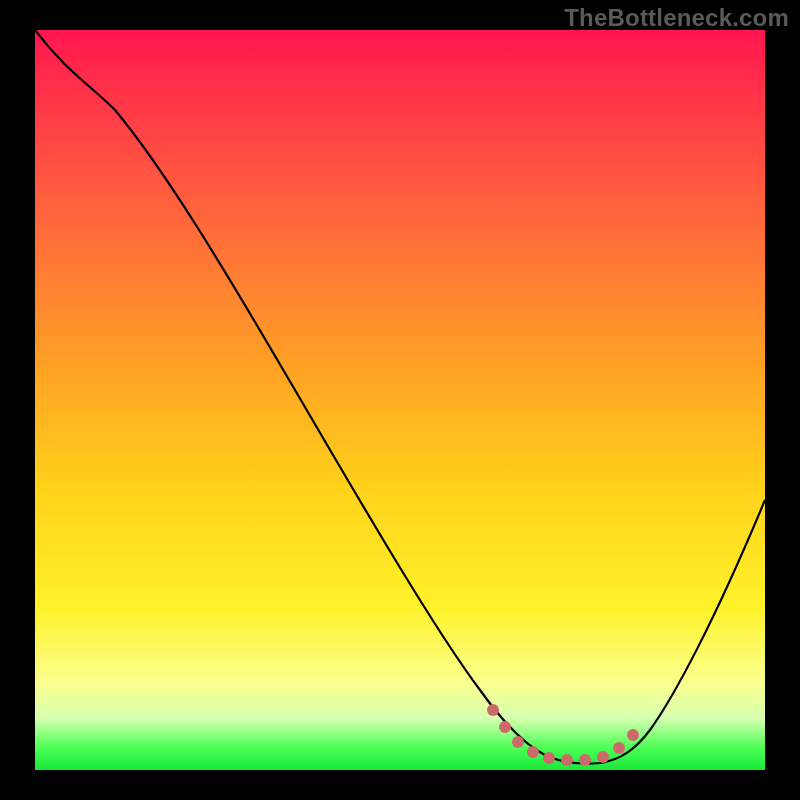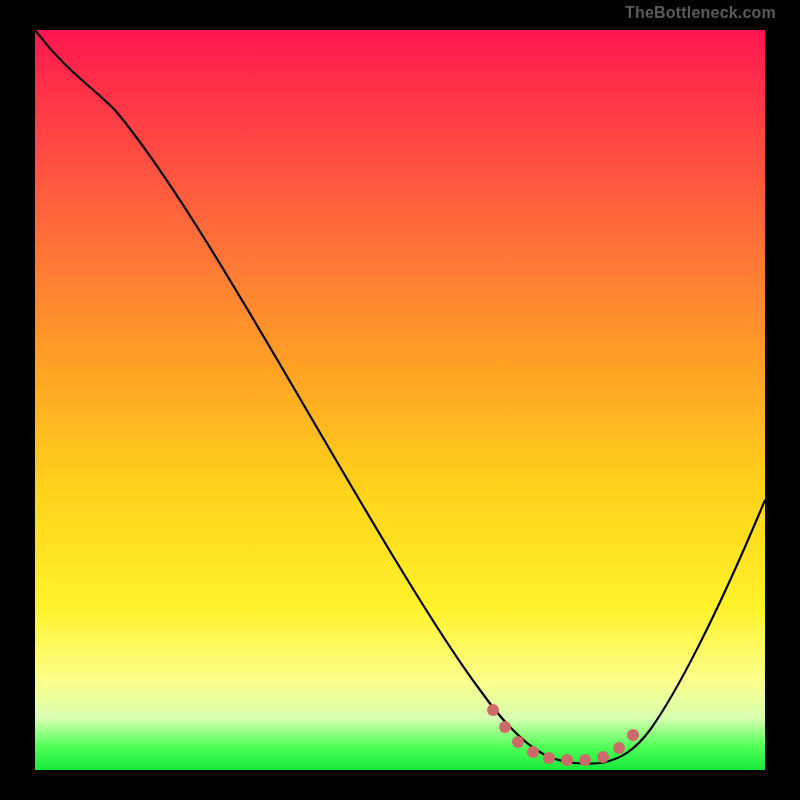--- a/index.html
+++ b/index.html
@@ -15,23 +15,23 @@
     position: absolute;
     top: 0;
     left: 0;
     width: 800px;
     height: 800px;
     background: #000;
   }
   .watermark {
     position: absolute;
     top: 4px;
-    right: 24px;
+    right: 11px;
     color: #5a5a5a;
-    font-size: 16px;
+    font-size: 24px;
     font-weight: 600;
     letter-spacing: 0.2px;
     user-select: none;
   }
   .plot {
     position: absolute;
     left: 35px;
     top: 30px;
     width: 730px;
     height: 740px;

